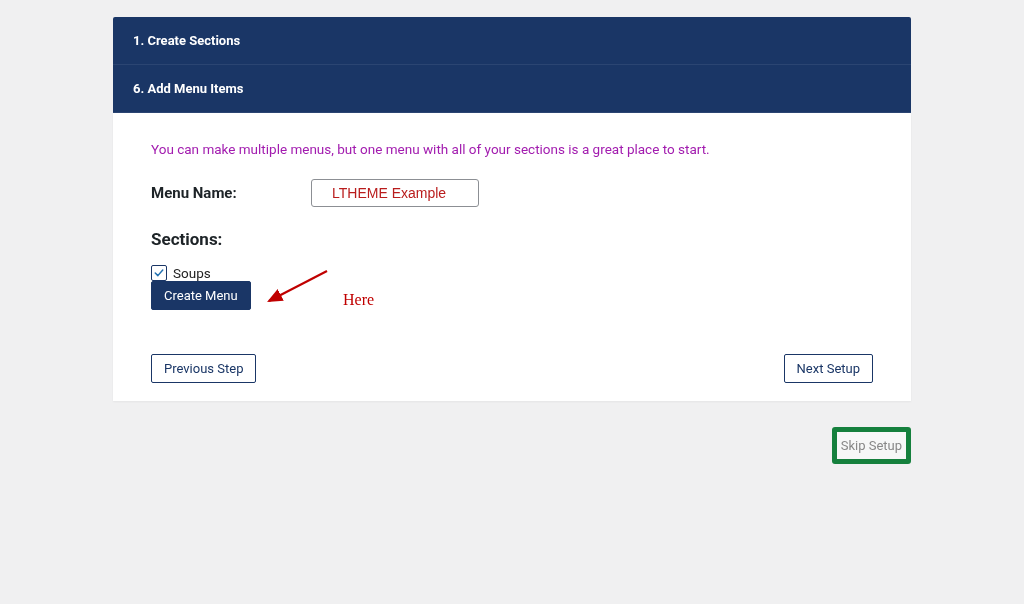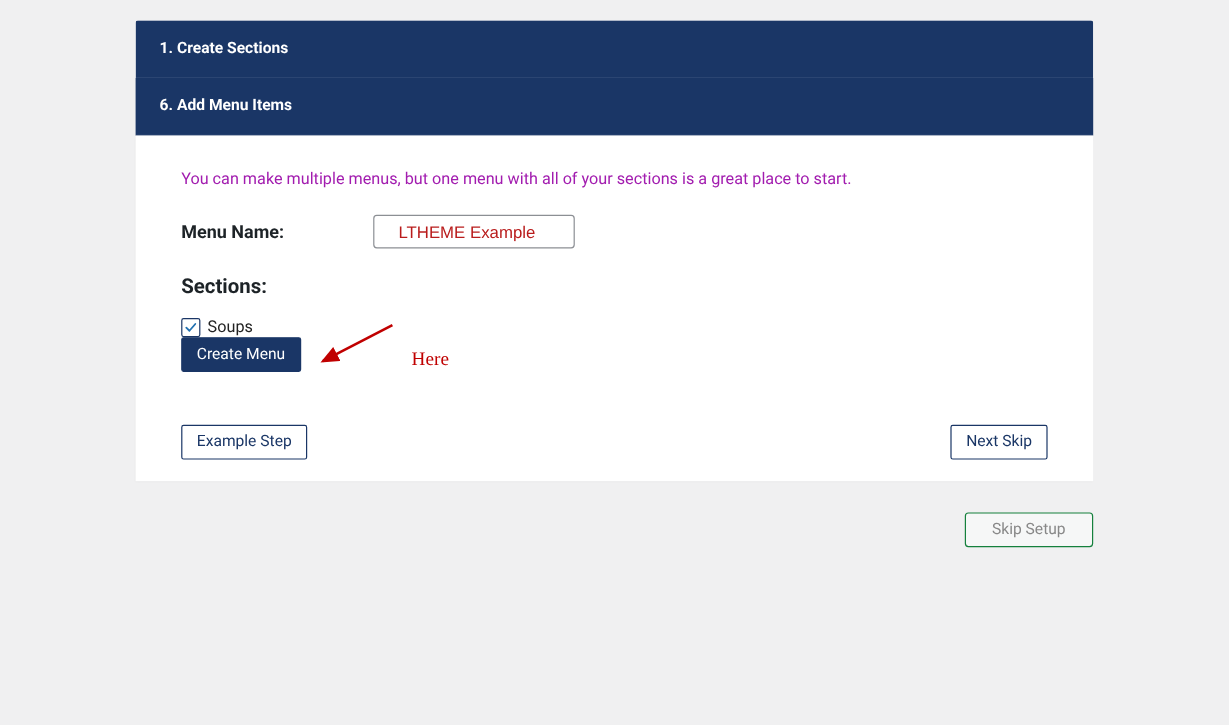--- a/index.html
+++ b/index.html
@@ -113,24 +113,24 @@
       font-family: Georgia, 'Times New Roman', serif;
       font-size: 16px;
     }
     .skip-row {
       width: 798px;
       margin: 12px auto 0;
       display: flex;
       justify-content: flex-end;
     }
     .skip-btn {
-      border: 1px solid #15803d;
+      border: 5px solid #15803d;
       background: #f6f7f7;
       color: #888;
-      padding: 6px 22px;
+      padding: 6px 4px;
       font-size: 13px;
       border-radius: 3px;
       cursor: pointer;
       font-family: inherit;
     }
   </style>
 </head>
 <body>
 
 <div class="container">
@@ -164,22 +164,22 @@
           </marker>
         </defs>
         <line x1="68" y1="8" x2="10" y2="38" stroke="#c00000" stroke-width="2.2" marker-end="url(#arrowhead)"></line>
       </svg>
       <span class="annotation-text" style="left:192px; top:-26px;margin-top:36px;">Here</span>
     </div>
 
     <button class="btn btn-primary">Create Menu</button>
 
     <div class="btn-row">
-      <button class="btn">Example Step</button>
-      <button class="btn">Next Skip</button>
+      <button class="btn">Previous Step</button>
+      <button class="btn">Next Setup</button>
     </div>
   </div>
 
   <div style="height:14px"></div>
 </div>
 
 <div class="skip-row">
   <button class="skip-btn">Skip Setup</button>
 </div>
 

